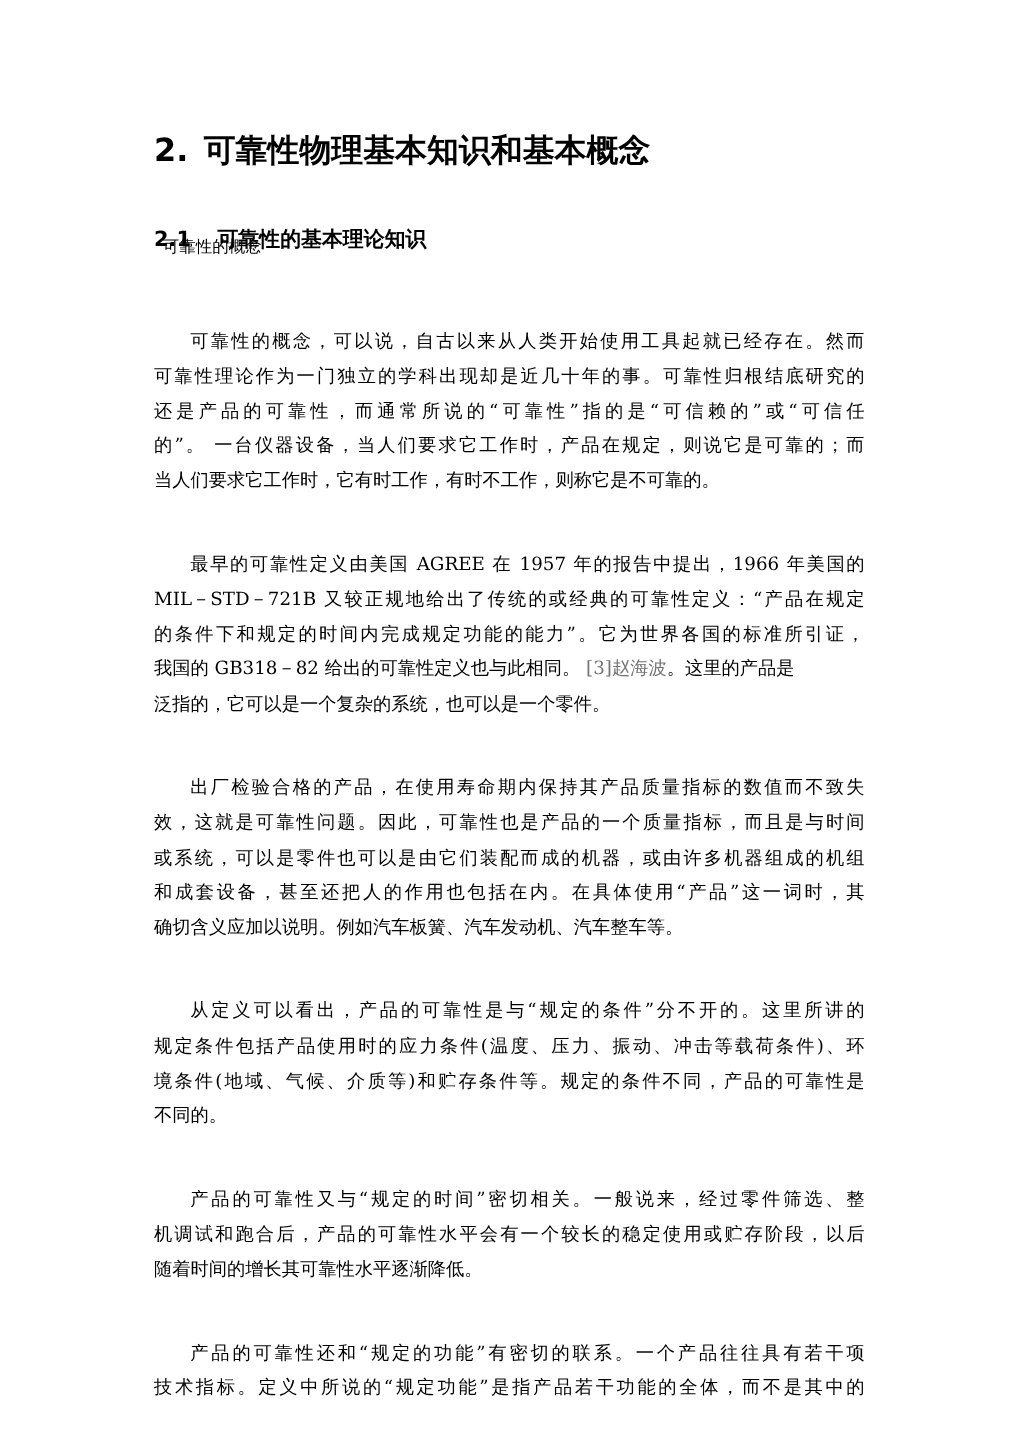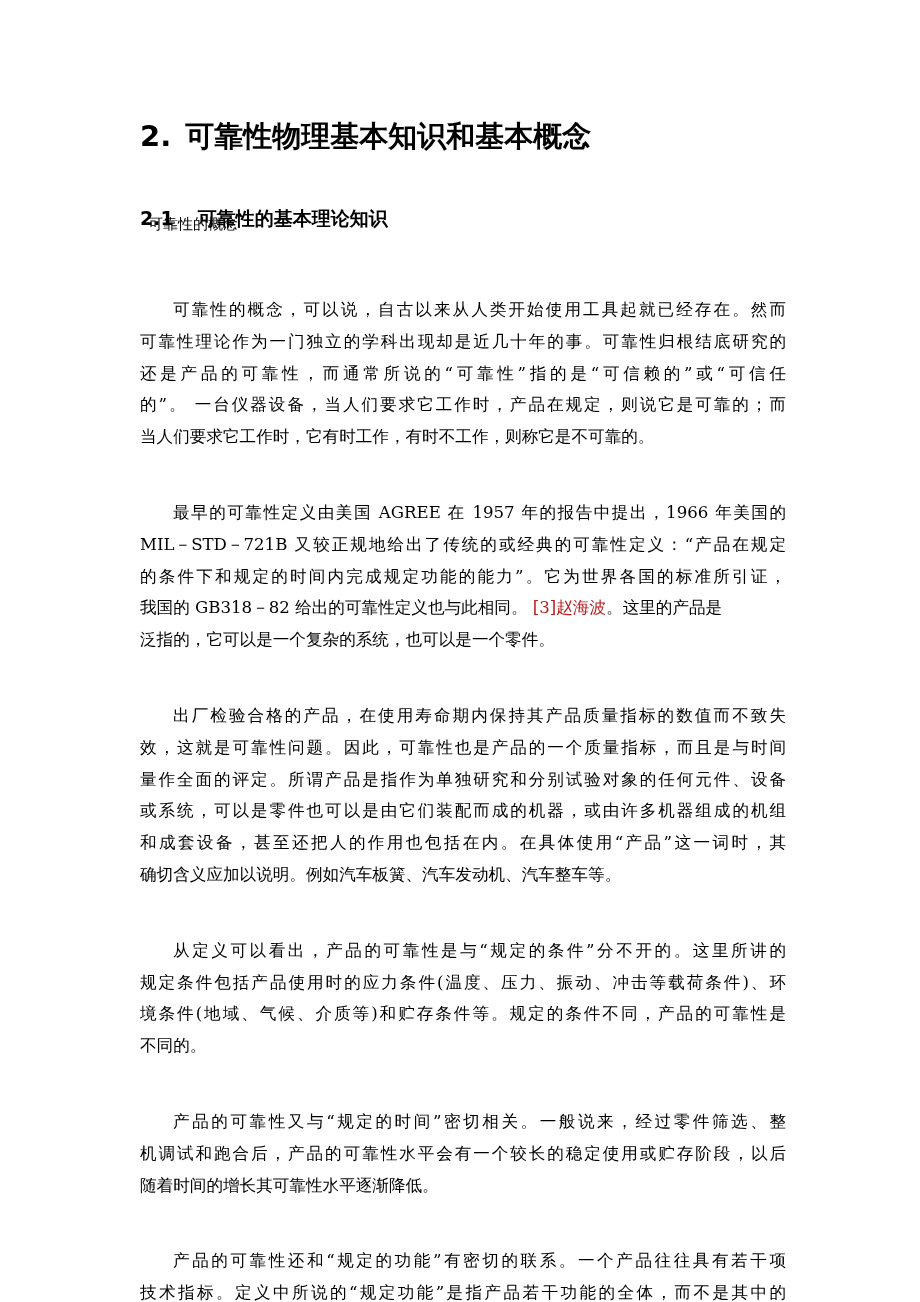--- a/index.html
+++ b/index.html
@@ -70,21 +70,21 @@
       text-align: justify;
     }
     .line.last {
       text-align-last: left;
     }
     .indent {
       padding-left: 33px;
       margin-top: 44px;
     }
     .cite {
-      color: #b91c1c;
+      color: #737373;
     }
   </style>
 </head>
 <body>
 
 <div class="page">
 
   <div class="h1">
     <span class="num">2.</span><span>可靠性物理基本知识和基本概念</span>
   </div>
@@ -109,21 +109,20 @@
       <span class="line indent">最早的可靠性定义由美国 AGREE 在 1957 年的报告中提出，1966 年美国的</span>
       <span class="line">MIL－STD－721B 又较正规地给出了传统的或经典的可靠性定义：“产品在规定</span>
       <span class="line">的条件下和规定的时间内完成规定功能的能力”。它为世界各国的标准所引证，</span>
       <span class="line last" style="white-space:nowrap;"><span>我国的 GB318－82 给出的可靠性定义也与此相同。 </span><span class="cite">[3]赵海波</span><span>。这里的产品是</span></span>
       <span class="line last">泛指的，它可以是一个复杂的系统，也可以是一个零件。</span>
     </div>
 
     <div>
       <span class="line indent">出厂检验合格的产品，在使用寿命期内保持其产品质量指标的数值而不致失</span>
       <span class="line">效，这就是可靠性问题。因此，可靠性也是产品的一个质量指标，而且是与时间</span>
-      <span class="line">量作全面的评定。所谓产品是指作为单独研究和分别试验对象的任何元件、设备</span>
       <span class="line">或系统，可以是零件也可以是由它们装配而成的机器，或由许多机器组成的机组</span>
       <span class="line">和成套设备，甚至还把人的作用也包括在内。在具体使用“产品”这一词时，其</span>
       <span class="line last">确切含义应加以说明。例如汽车板簧、汽车发动机、汽车整车等。</span>
     </div>
 
     <div>
       <span class="line indent">从定义可以看出，产品的可靠性是与“规定的条件”分不开的。这里所讲的</span>
       <span class="line">规定条件包括产品使用时的应力条件(温度、压力、振动、冲击等载荷条件)、环</span>
       <span class="line">境条件(地域、气候、介质等)和贮存条件等。规定的条件不同，产品的可靠性是</span>
       <span class="line last">不同的。</span>

